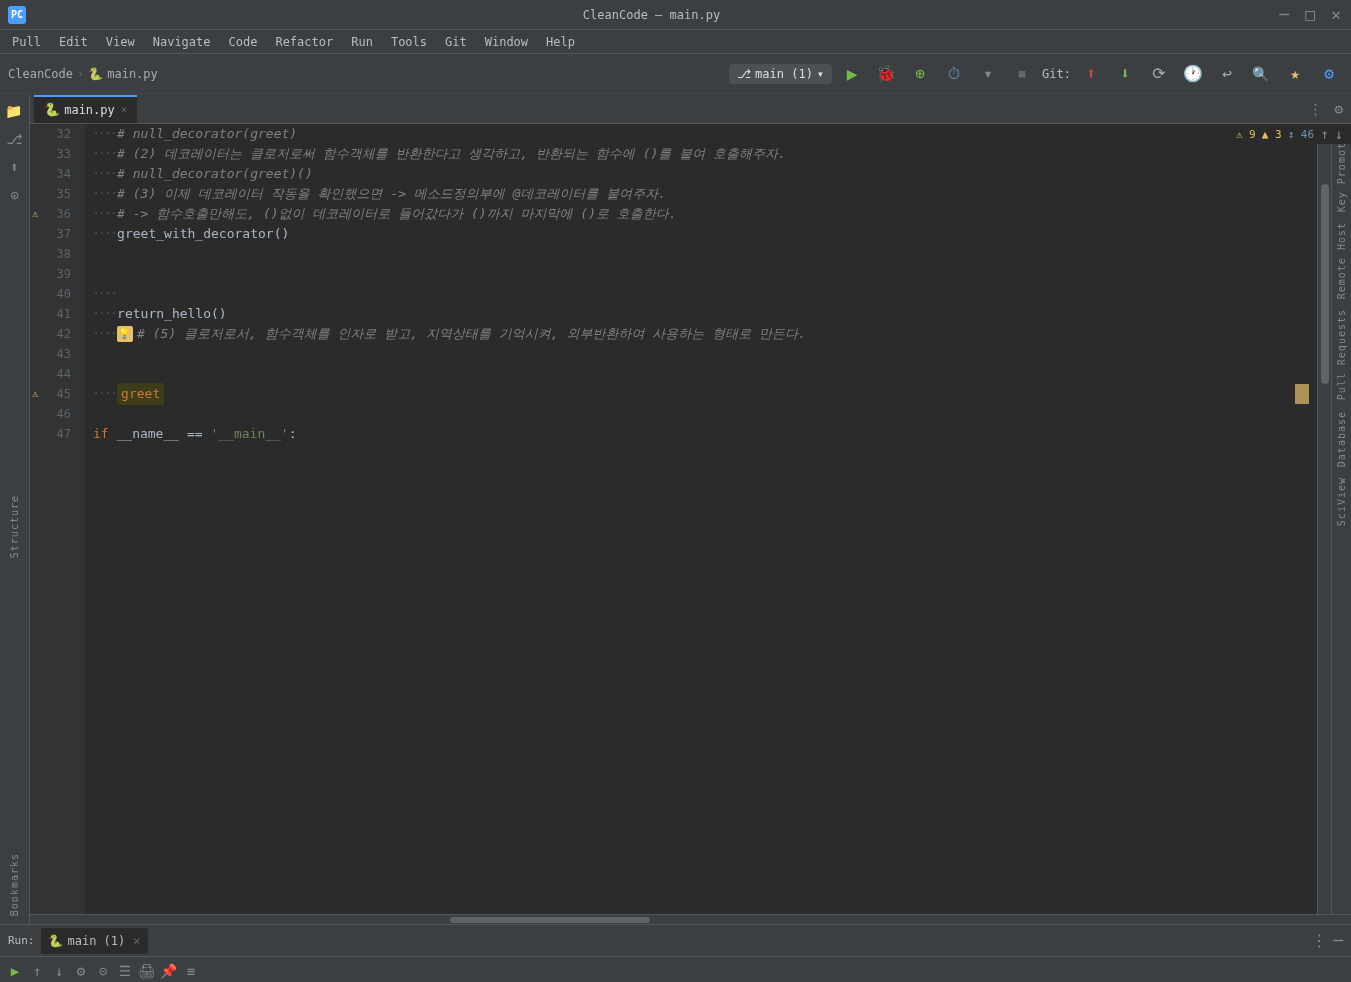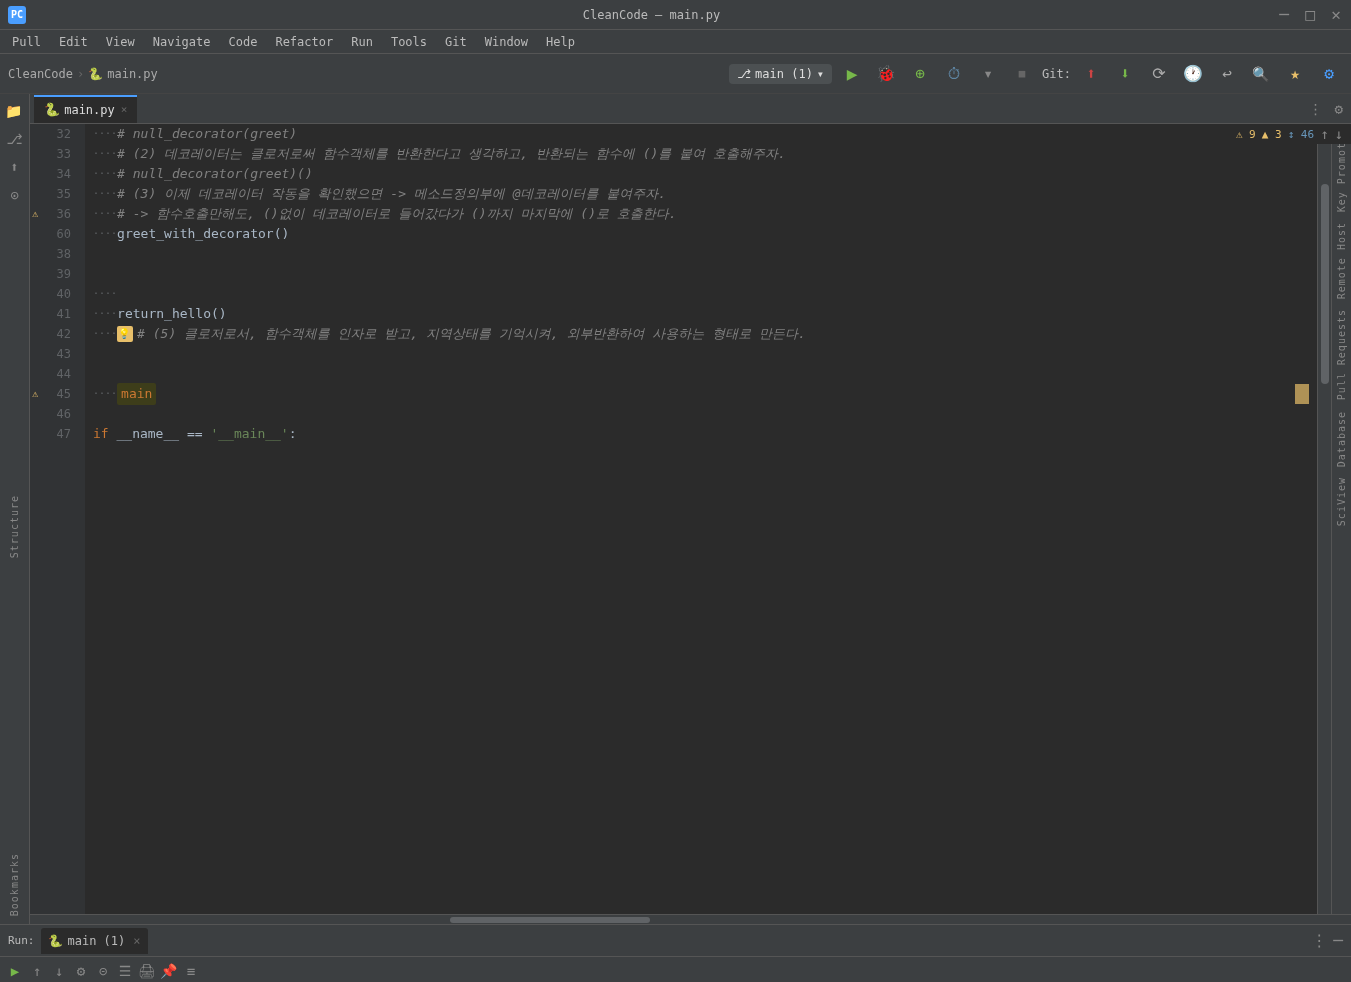--- a/index.html
+++ b/index.html
@@ -528,21 +528,21 @@
         <span class="nav-arrow">↑</span>
         <span class="nav-arrow">↓</span>
       </div>
 
       <div id="gutter">
         <div class="line-num">32</div>
         <div class="line-num">33</div>
         <div class="line-num">34</div>
         <div class="line-num">35</div>
         <div class="line-num has-warning-triangle">36</div>
-        <div class="line-num">60</div>
+        <div class="line-num">37</div>
         <div class="line-num">38</div>
         <div class="line-num">39</div>
         <div class="line-num">40</div>
         <div class="line-num">41</div>
         <div class="line-num">42</div>
         <div class="line-num">43</div>
         <div class="line-num">44</div>
         <div class="line-num has-warning-triangle">45</div>
         <div class="line-num">46</div>
         <div class="line-num">47</div>
@@ -584,21 +584,21 @@
         </div>
         <div class="code-line">
           <span class="dots">····</span>
           <span class="warning-indicator">💡</span>
           <span class="c-comment"># (5) 클로저로서, 함수객체를 인자로 받고, 지역상태를 기억시켜, 외부반환하여 사용하는 형태로 만든다.</span>
         </div>
         <div class="code-line empty"></div>
         <div class="code-line empty"></div>
         <div class="code-line" style="position:relative;">
           <span class="dots">····</span>
-          <span class="code-pass">main</span>
+          <span class="code-pass">greet</span>
           <span style="position:absolute;right:0;top:0;width:14px;height:20px;background:#e8bf6a;opacity:0.7;"></span>
         </div>
         <div class="code-line empty">
           
         </div>
         <div class="code-line" style="position:relative;">
 
           <span class="c-keyword">if</span>
           <span>&nbsp;</span>
           <span style="color:#a9b7c6;">__name__</span>

